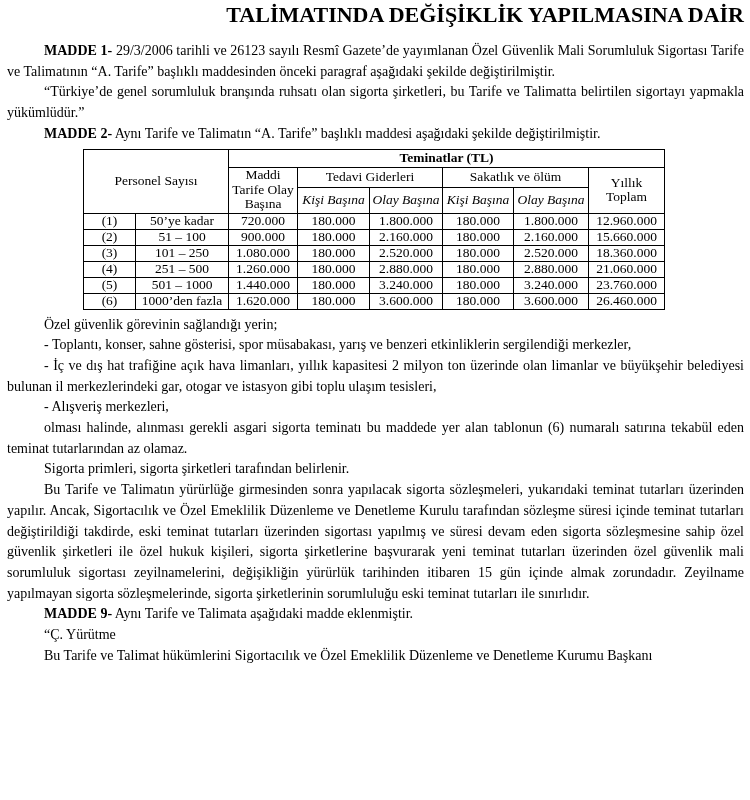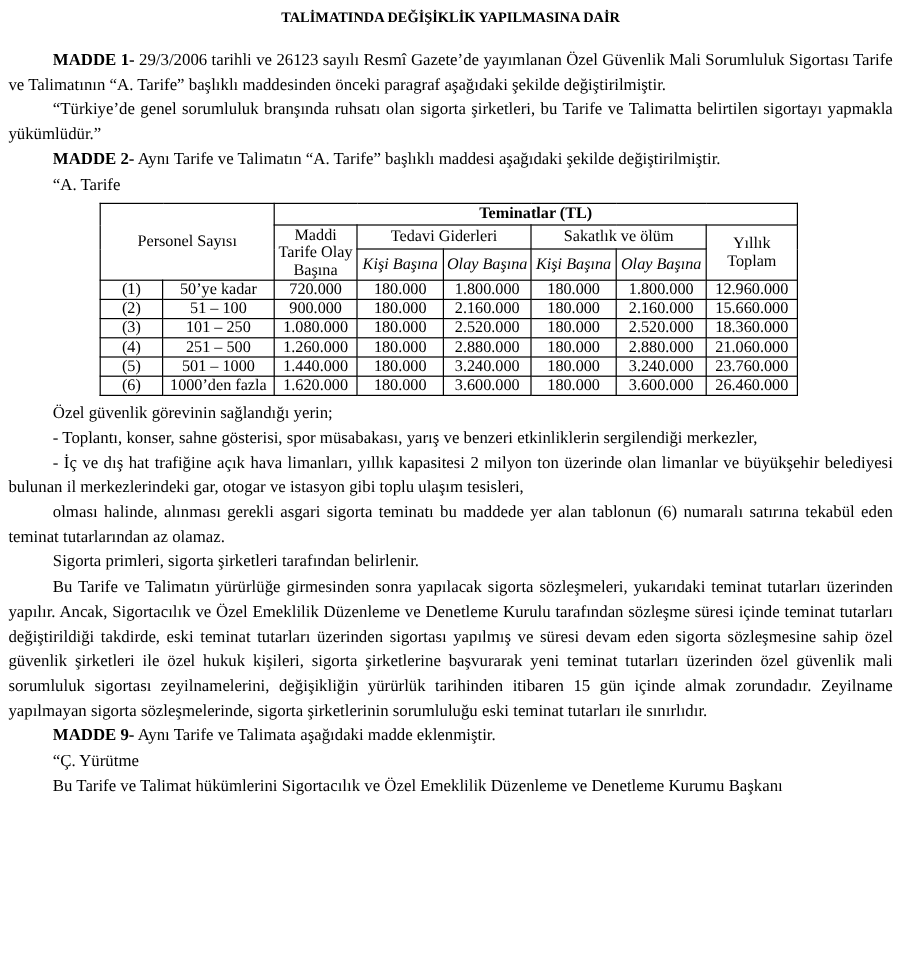--- a/index.html
+++ b/index.html
@@ -7,23 +7,23 @@
   .page {
     width: 750px; height: 800px;
     margin: 0 auto;
     background: #ffffff;
     color: #000000;
     font-family: "Liberation Serif", "DejaVu Serif", serif;
     padding: 4px 6px 0 7px;
     overflow: hidden;
   }
   .doc-title {
-    text-align: center;
+    text-align: right;
     font-weight: bold;
-    font-size: 12px;
+    font-size: 22px;
     line-height: 21px;
     margin-bottom: 16px;
   }
   .para {
     margin: 0;
     font-size: 14px;
     line-height: 20.7px;
     text-align: justify;
     text-indent: 37px;
   }
@@ -52,21 +52,20 @@
 
 <div class="page">
 
   <div class="doc-title">
     <div>TALİMATINDA DEĞİŞİKLİK YAPILMASINA DAİR</div>
   </div>
 
   <p class="para"><b class="madde">MADDE 1-</b><span> 29/3/2006 tarihli ve 26123 sayılı Resmî Gazete’de yayımlanan Özel Güvenlik Mali Sorumluluk Sigortası Tarife ve Talimatının “A. Tarife” başlıklı maddesinden önceki paragraf aşağıdaki şekilde değiştirilmiştir.</span></p>
   <p class="para"><span>“Türkiye’de genel sorumluluk branşında ruhsatı olan sigorta şirketleri, bu Tarife ve Talimatta belirtilen sigortayı yapmakla yükümlüdür.”</span></p>
   <p class="para"><b class="madde">MADDE 2-</b><span> Aynı Tarife ve Talimatın “A. Tarife” başlıklı maddesi aşağıdaki şekilde değiştirilmiştir.</span></p>
-  <p class="para"><span>“A. Tarife</span></p>
 
   <div class="tbl-wrap">
     <table class="teminat">
       <colgroup>
         <col style="width:52px">
           <col style="width:93px">
           <col style="width:69px">
           <col style="width:72px">
         <col style="width:73px">
           <col style="width:71px">
@@ -150,20 +149,21 @@
         <td>3.600.000</td>
         <td>26.460.000</td>
       </tr>
     </tbody>
       </table>
   </div>
 
   <p class="para"><span>Özel güvenlik görevinin sağlandığı yerin;</span></p>
   <p class="para"><span>- Toplantı, konser, sahne gösterisi, spor müsabakası, yarış ve benzeri etkinliklerin sergilendiği merkezler,</span></p>
   <p class="para"><span>- İç ve dış hat trafiğine açık hava limanları, yıllık kapasitesi 2 milyon ton üzerinde olan limanlar ve büyükşehir belediyesi bulunan il merkezlerindeki gar, otogar ve istasyon gibi toplu ulaşım tesisleri,</span></p>
+  <p class="para"><span>- Alışveriş merkezleri,</span></p>
   <p class="para"><span>olması halinde, alınması gerekli asgari sigorta teminatı bu maddede yer alan tablonun (6) numaralı satırına tekabül eden teminat tutarlarından az olamaz.</span></p>
   <p class="para"><span>Sigorta primleri, sigorta şirketleri tarafından belirlenir.</span></p>
   <p class="para"><span>Bu Tarife ve Talimatın yürürlüğe girmesinden sonra yapılacak sigorta sözleşmeleri, yukarıdaki teminat tutarları üzerinden yapılır. Ancak, Sigortacılık ve Özel Emeklilik Düzenleme ve Denetleme Kurulu tarafından sözleşme süresi içinde teminat tutarları değiştirildiği takdirde, eski teminat tutarları üzerinden sigortası yapılmış ve süresi devam eden sigorta sözleşmesine sahip özel güvenlik şirketleri ile özel hukuk kişileri, sigorta şirketlerine başvurarak yeni teminat tutarları üzerinden özel güvenlik mali sorumluluk sigortası zeyilnamelerini, değişikliğin yürürlük tarihinden itibaren 15 gün içinde almak zorundadır. Zeyilname yapılmayan sigorta sözleşmelerinde, sigorta şirketlerinin sorumluluğu eski teminat tutarları ile sınırlıdır.</span></p>
   <p class="para"><b class="madde">MADDE 9-</b><span> Aynı Tarife ve Talimata aşağıdaki madde eklenmiştir.</span></p>
   <p class="para"><span>“Ç. Yürütme</span></p>
   <p class="para"><span>Bu Tarife ve Talimat hükümlerini Sigortacılık ve Özel Emeklilik Düzenleme ve Denetleme Kurumu Başkanı</span></p>
 
 </div>
 
 </body></html>

